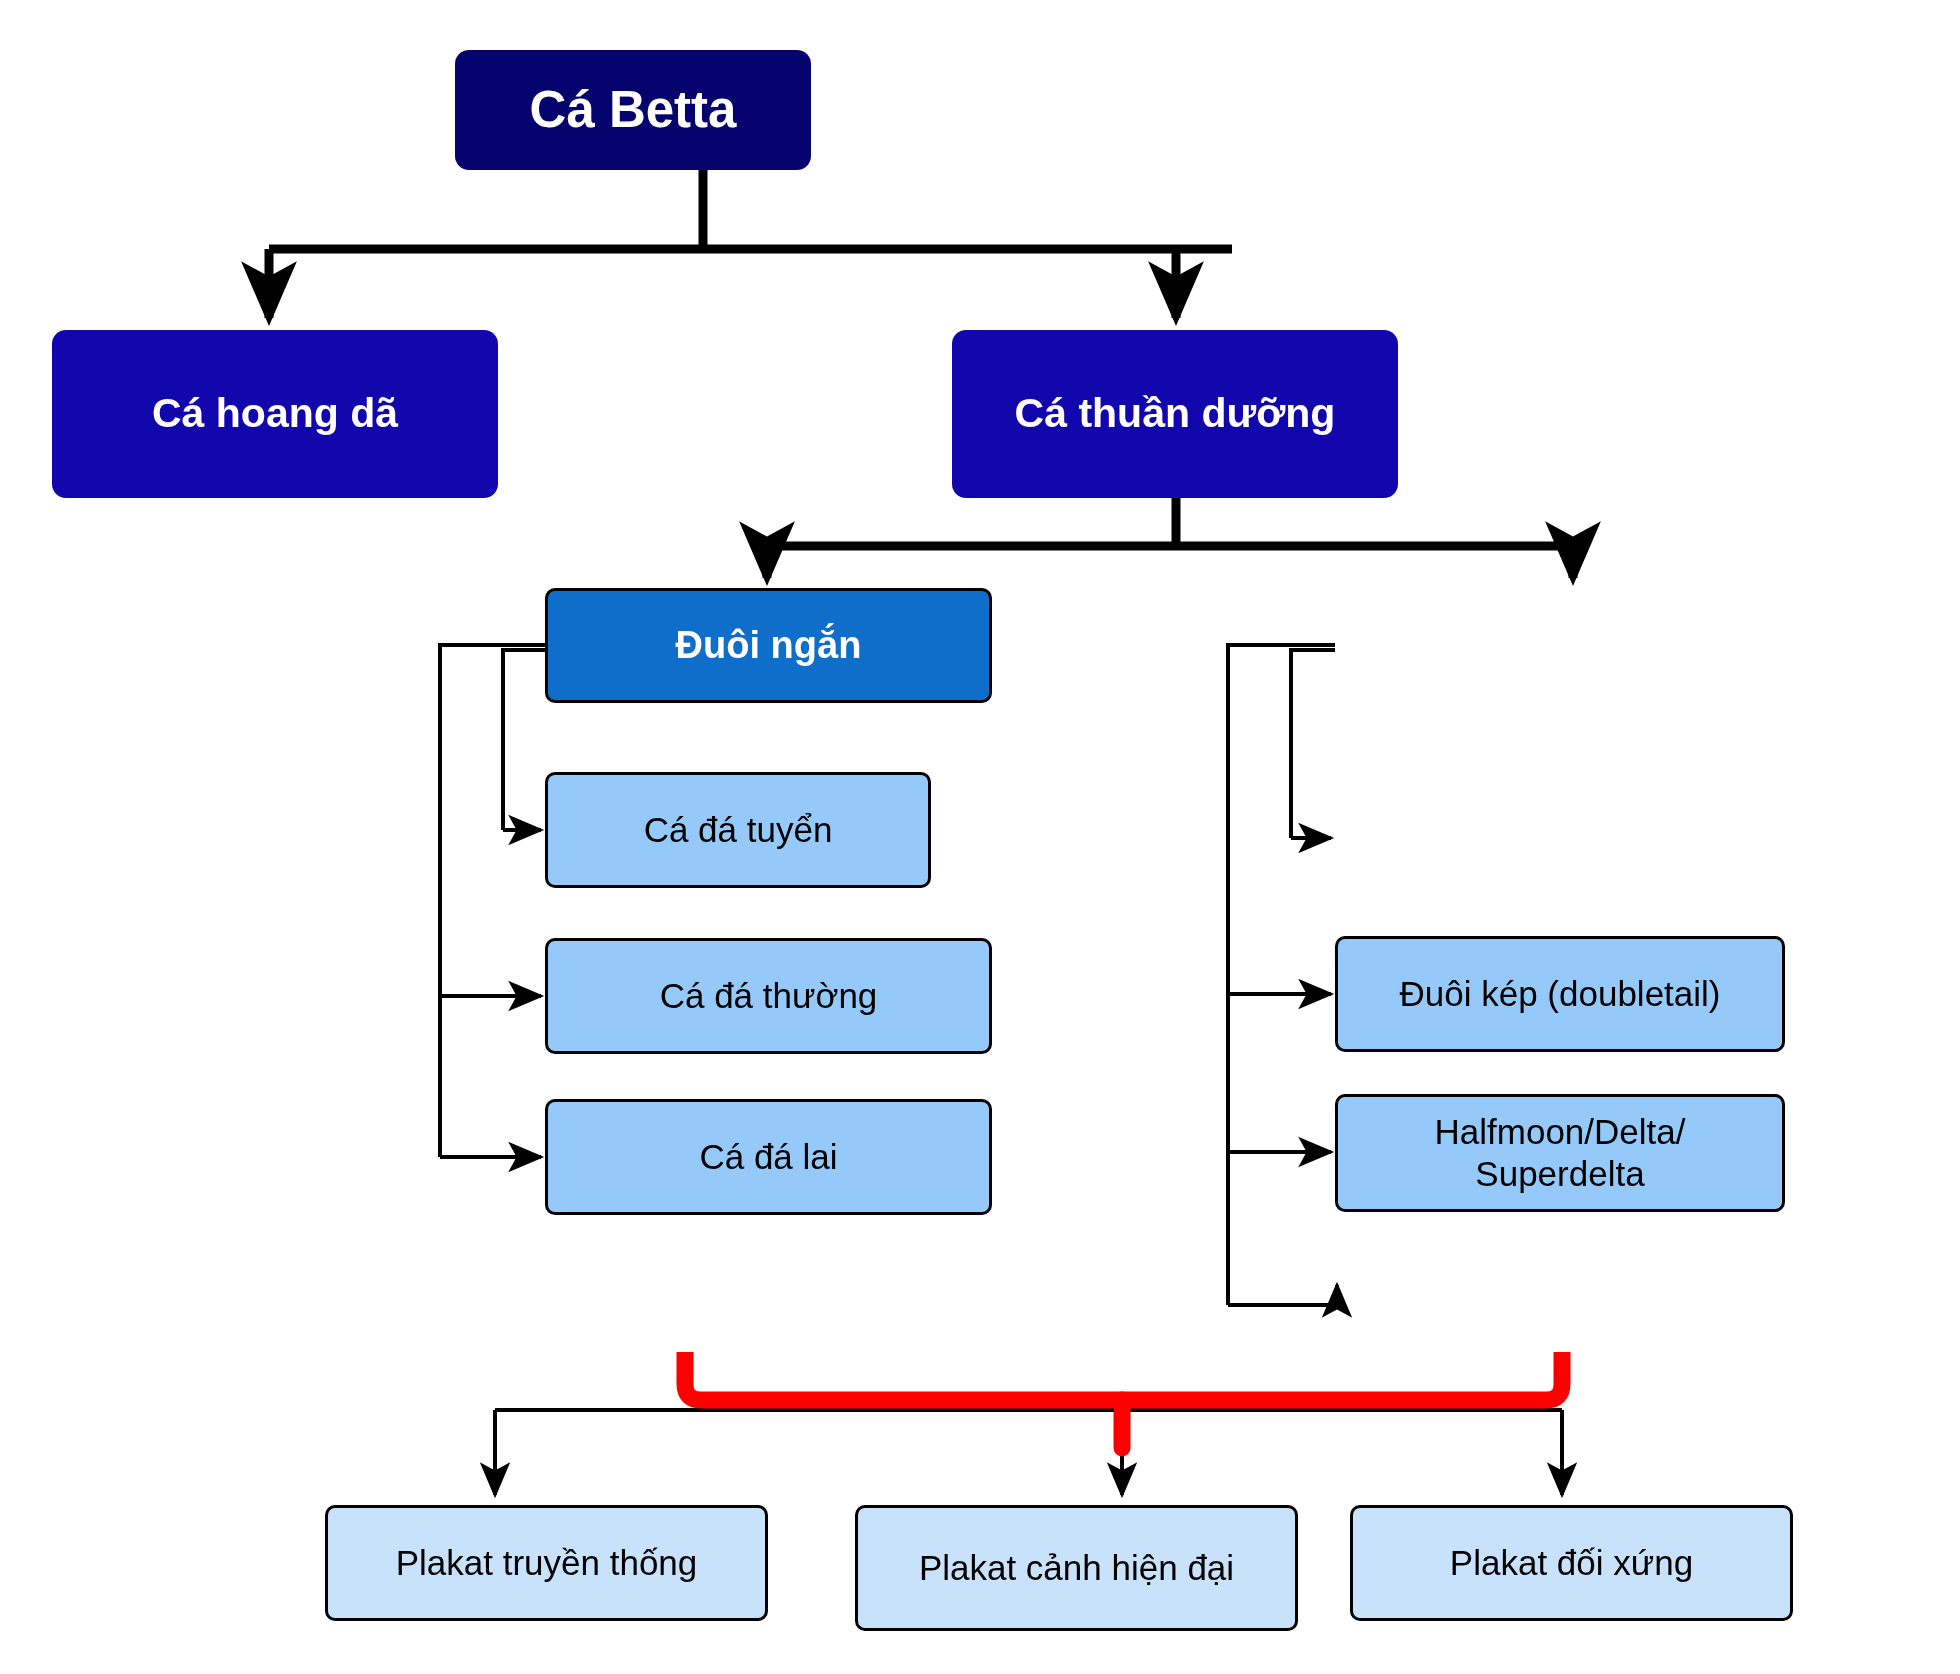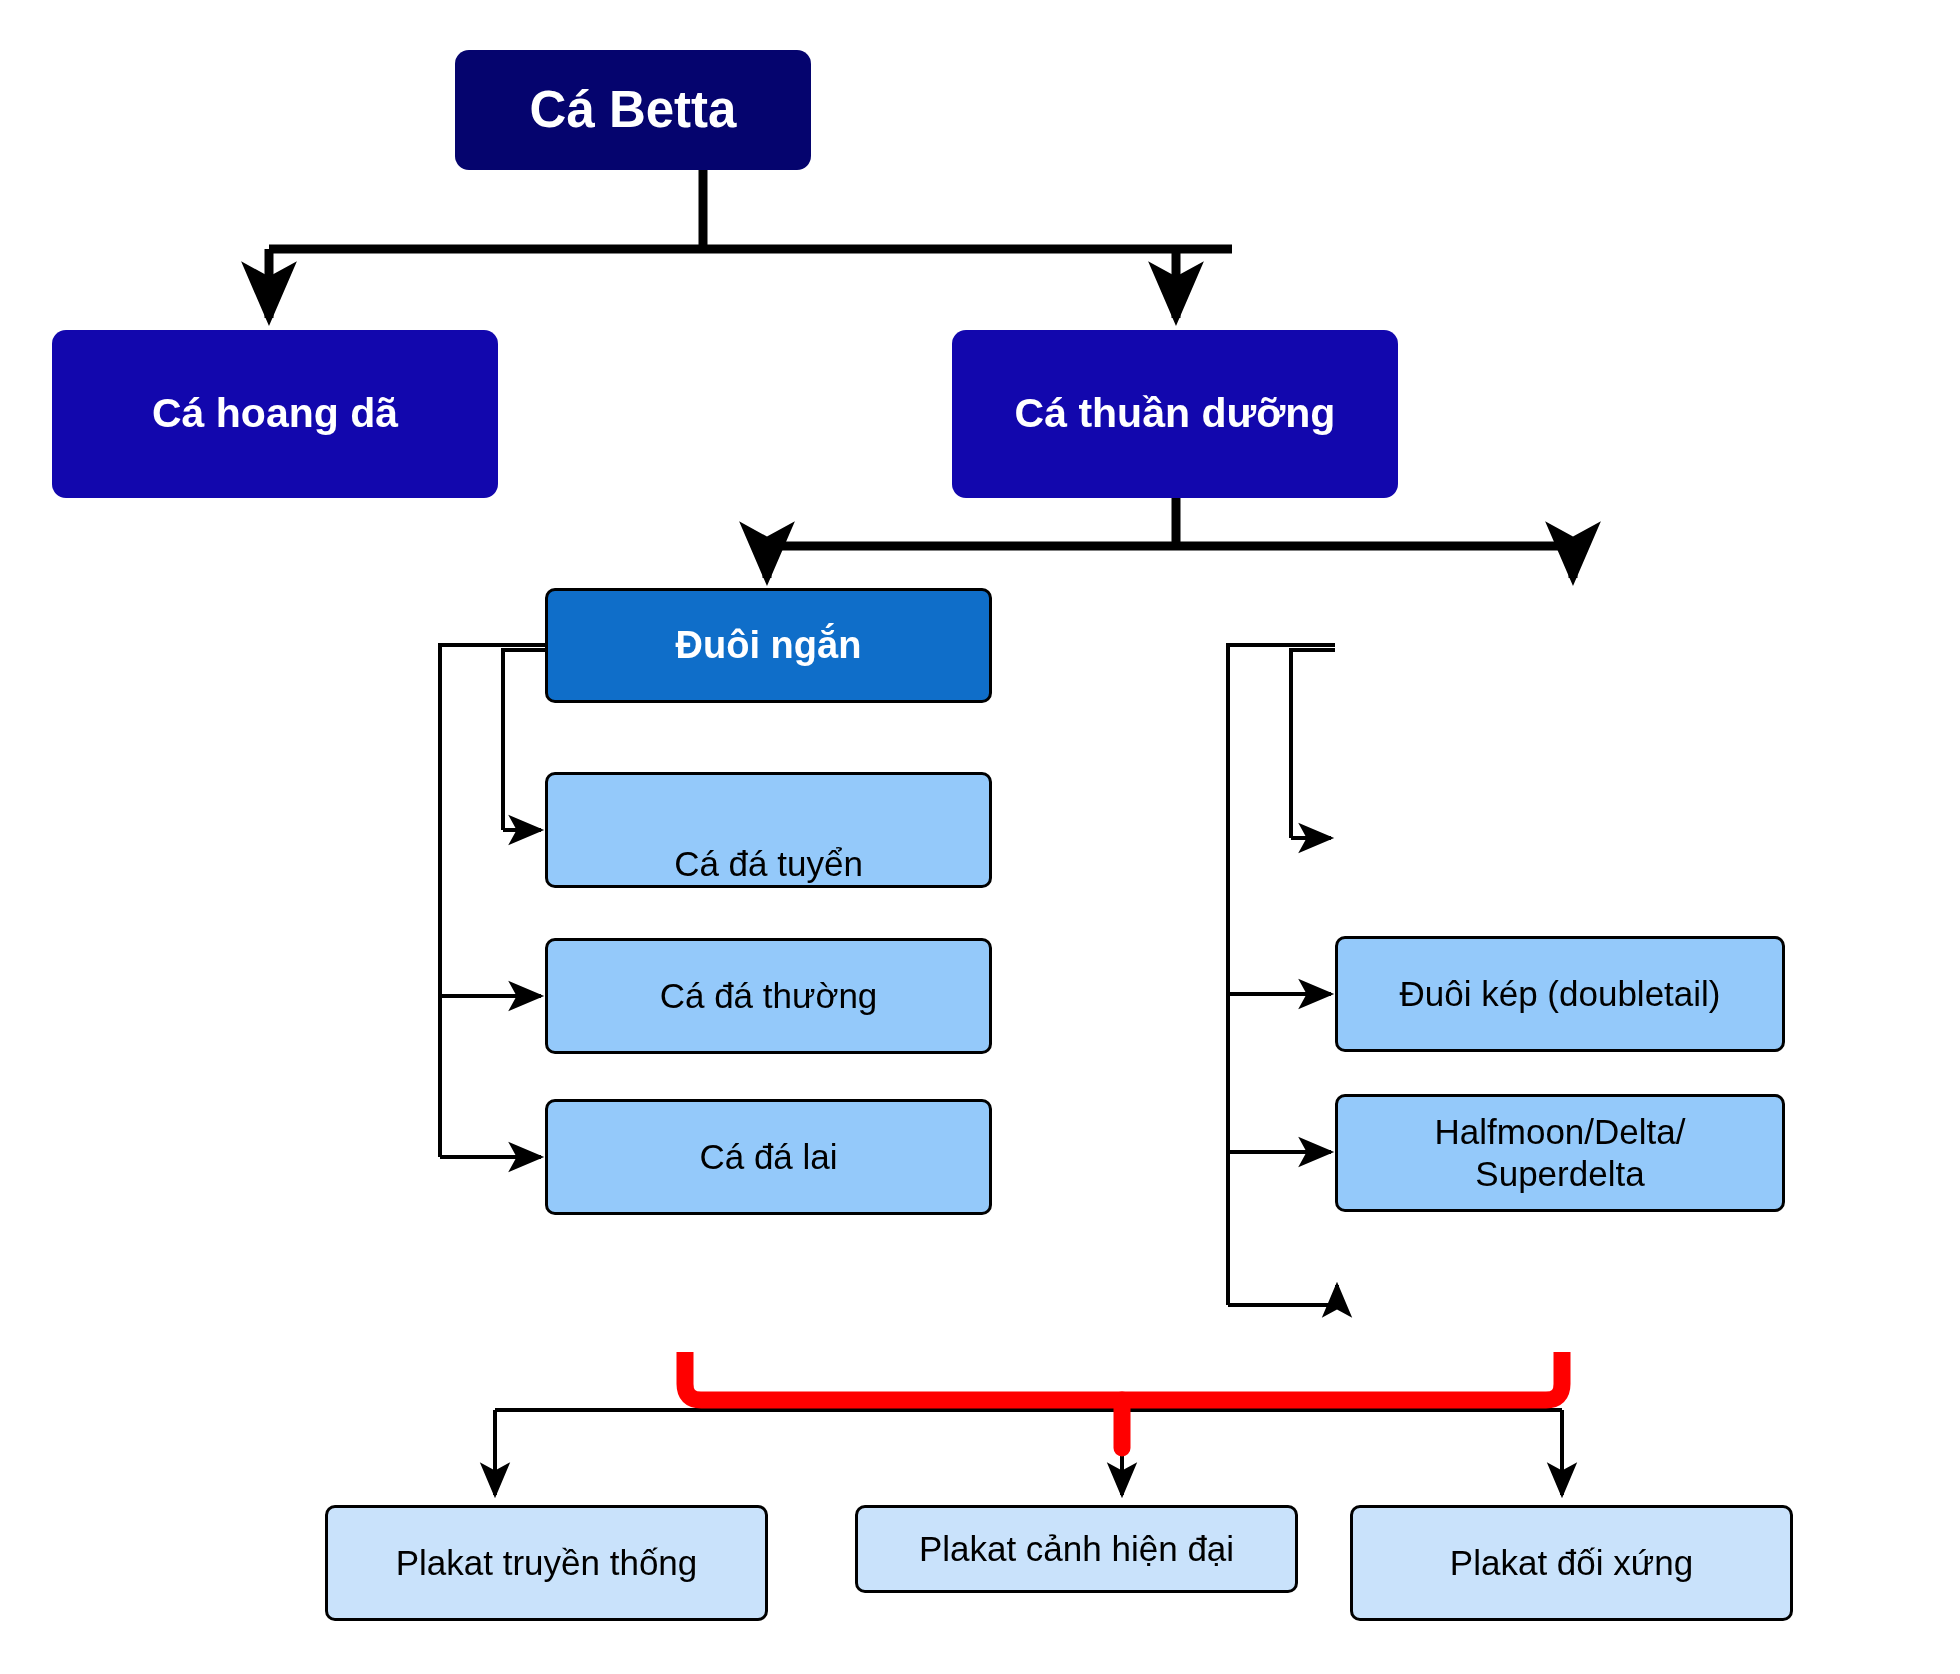--- a/index.html
+++ b/index.html
@@ -153,21 +153,21 @@
 
   <div class="node lvl-one" style="left:952px; top:330px; width:446px; height:168px;">
     <span class="node-label">Cá thuần dưỡng</span>
   </div>
 
   <div class="node lvl-two" style="left:545px; top:588px; width:447px; height:115px;">
     <span class="node-label">Đuôi ngắn</span>
   </div>
 
 
-  <div class="node lvl-three" style="left:545px; top:772px; width:447px; height:116px;align-items:flex-end;">
+  <div class="node lvl-three" style="left:545px; top:772px; width:386px; height:116px;">
     <span class="node-label">Cá đá tuyển</span>
   </div>
 
   <div class="node lvl-three" style="left:545px; top:938px; width:447px; height:116px;">
     <span class="node-label">Cá đá thường</span>
   </div>
 
   <div class="node lvl-three" style="left:545px; top:1099px; width:447px; height:116px;">
     <span class="node-label">Cá đá lai</span>
   </div>
@@ -180,21 +180,21 @@
   <div class="node lvl-three" style="left:1335px; top:1094px; width:450px; height:118px;">
     <span class="node-label">Halfmoon/Delta/
 Superdelta</span>
   </div>
 
 
   <div class="node lvl-four" style="left:325px; top:1505px; width:443px; height:116px;">
     <span class="node-label">Plakat truyền thống</span>
   </div>
 
-  <div class="node lvl-four" style="left:855px; top:1505px; width:443px; height:88px;">
+  <div class="node lvl-four" style="left:855px; top:1505px; width:443px; height:126px;">
     <span class="node-label">Plakat cảnh hiện đại</span>
   </div>
 
   <div class="node lvl-four" style="left:1342px; top:1505px; width:443px; height:116px;margin-left:8px;">
     <span class="node-label">Plakat đối xứng</span>
   </div>
 
 </div>
 
 </body></html>

